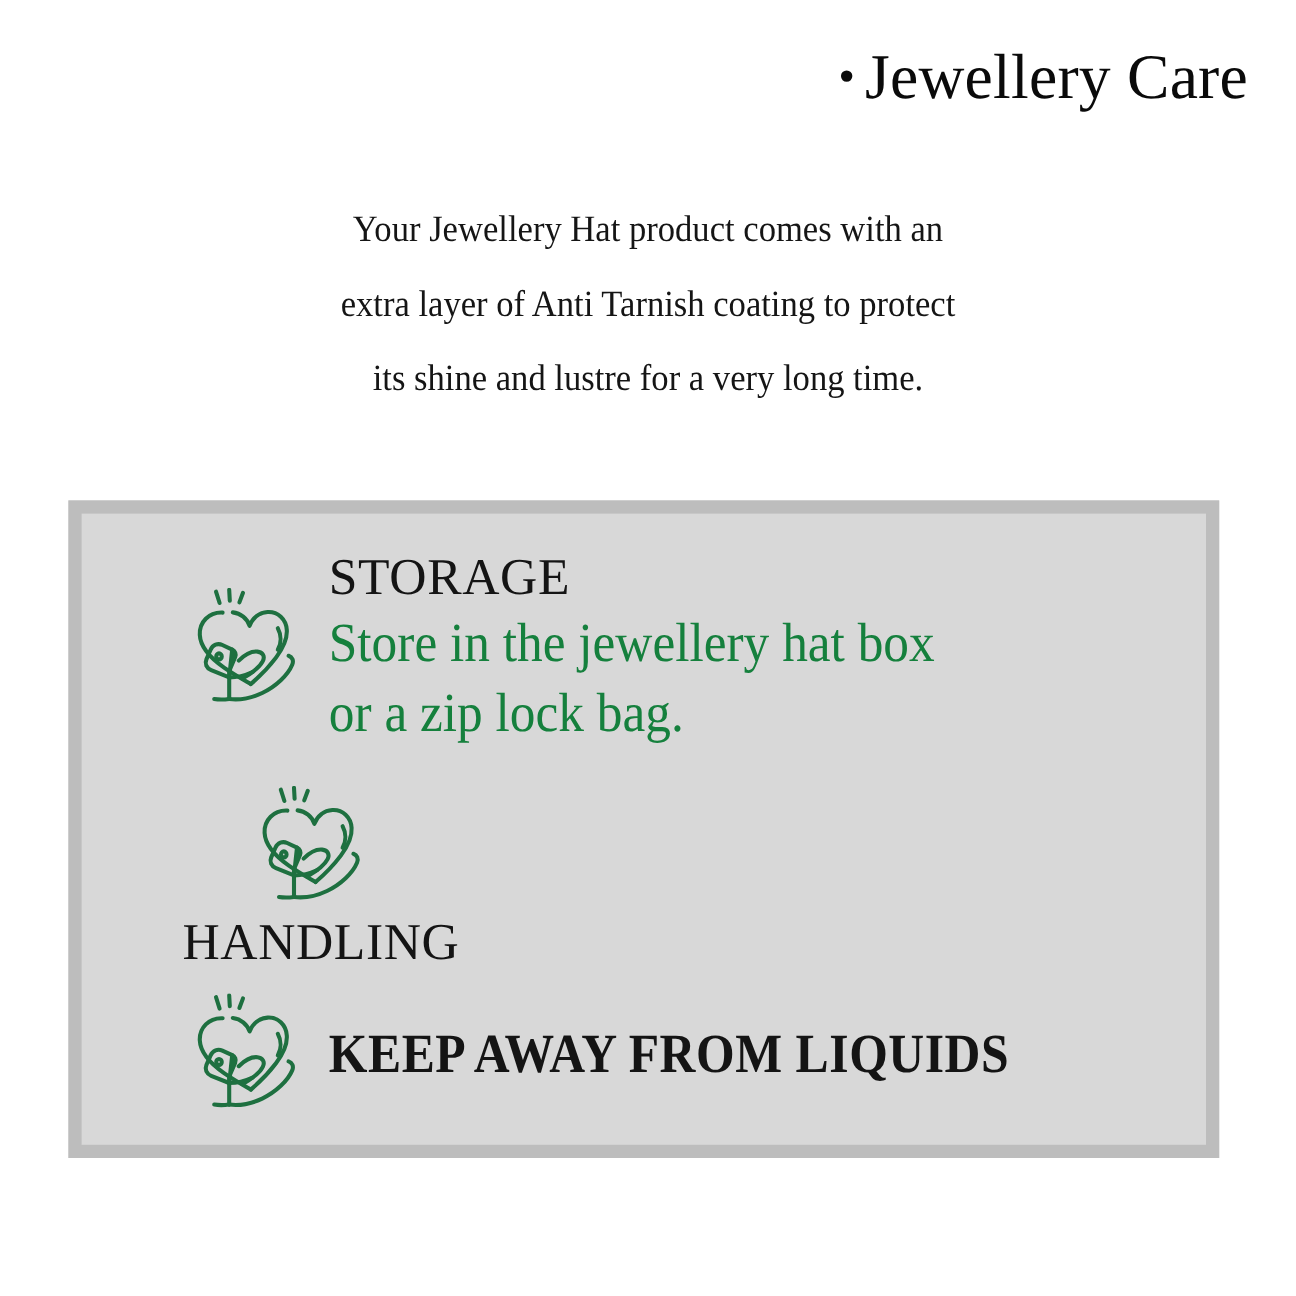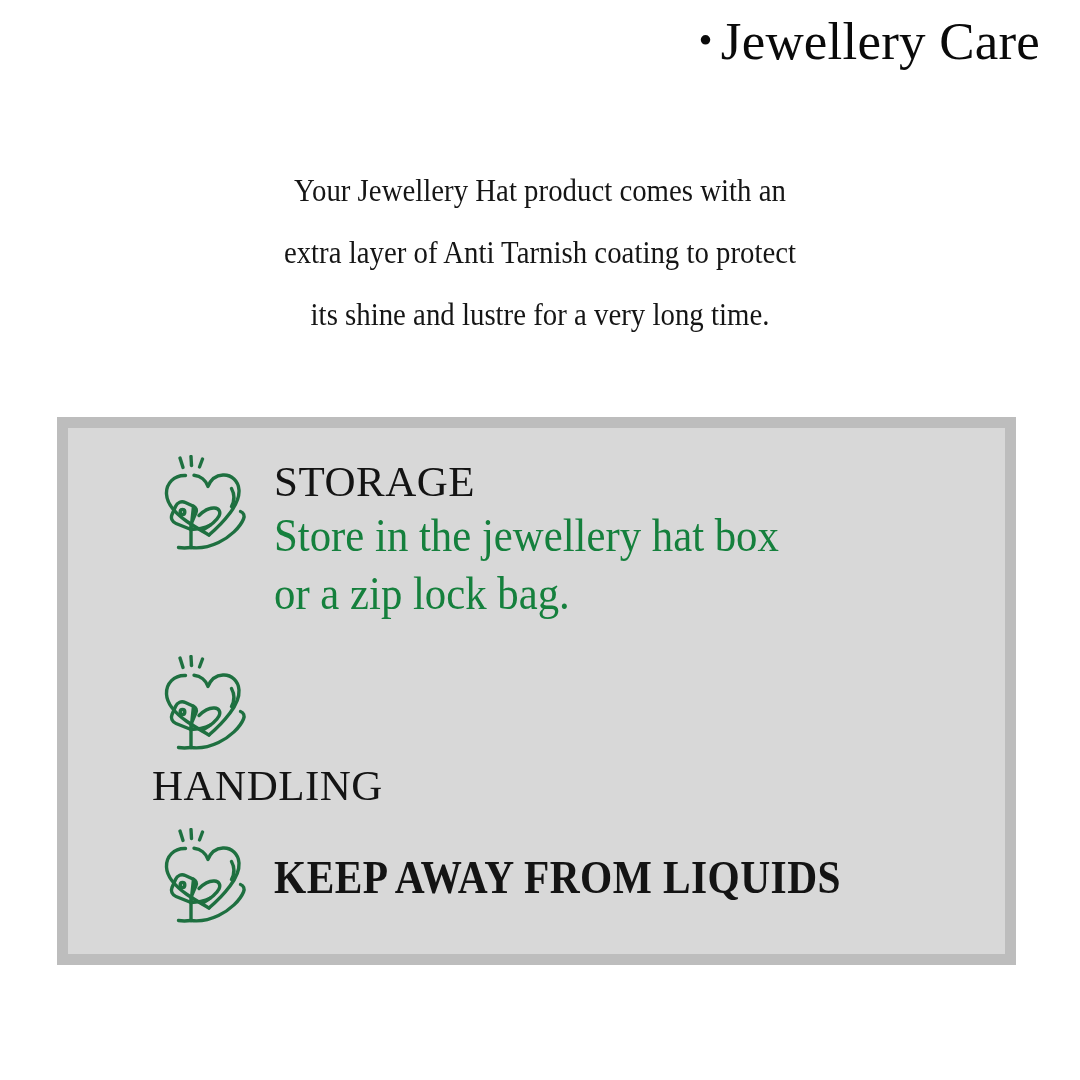--- a/index.html
+++ b/index.html
@@ -12,21 +12,21 @@
     background: #ffffff;
     font-family: "Liberation Serif", "DejaVu Serif", serif;
     color: #111111;
     overflow: hidden;
     position: relative;
   }
 
   
   .page-title {
     position: absolute;
-    top: 12px;
+    top: 36px;
     right: 40px;
     font-family: "Liberation Serif", "DejaVu Serif", serif;
     font-size: 53px;
     line-height: 1.1;
     color: #0a0a0a;
     letter-spacing: 0.2px;
     white-space: nowrap;
   }
   .page-title .bullet {
     font-size: 40px;
@@ -68,21 +68,21 @@
     position: absolute;
     left: 0;
     top: 0;
     width: 100%;
     height: 100%;
   }
 
   .care-row {
     position: absolute;
     display: flex;
-    align-items: flex-start;
+    align-items: center;
     left: 84px;
   }
   .care-row.r0 { top: 27px; }
   .care-row.r1 { top: 227px; flex-direction: column; }
   .care-row.r2 { top: 400px; align-items: center; font-weight: bold; }
 
   .icon-wrap {
     width: 104px;
     flex: 0 0 104px;
     margin-right: 18px;

